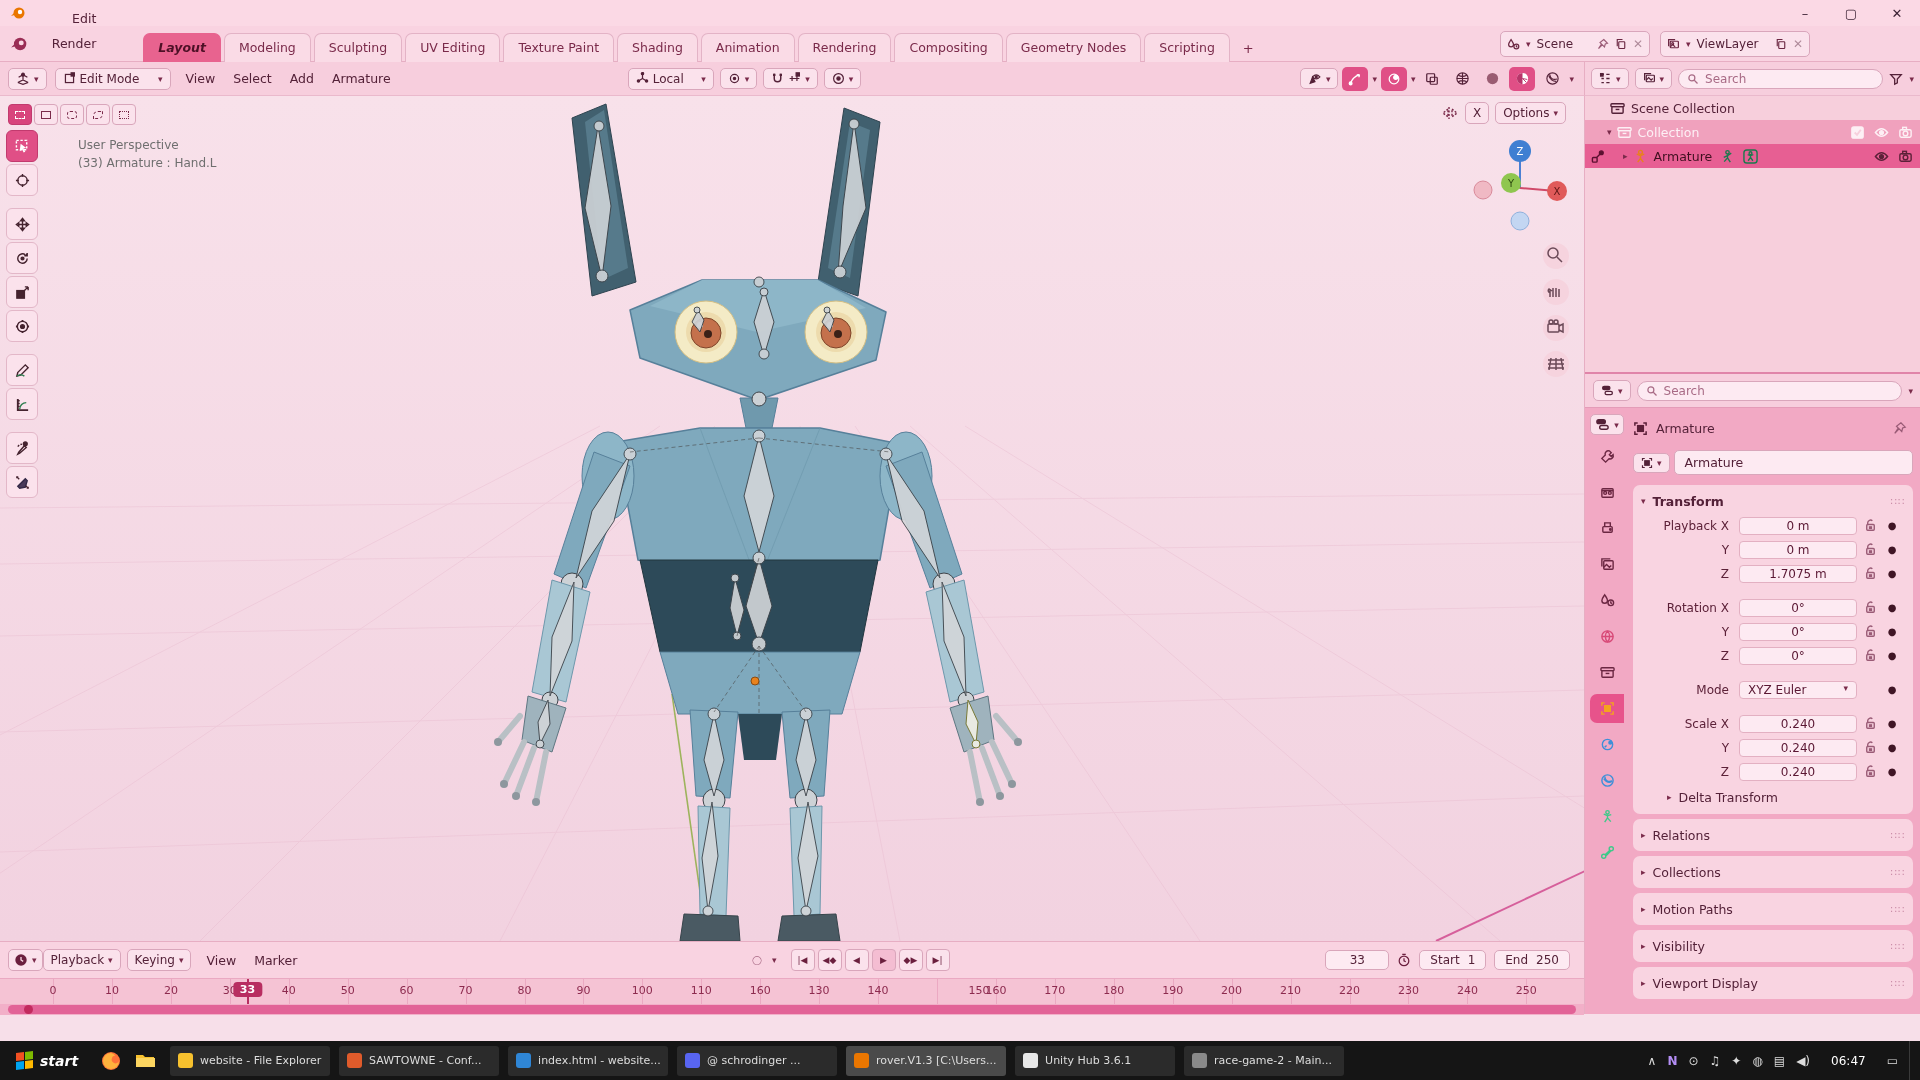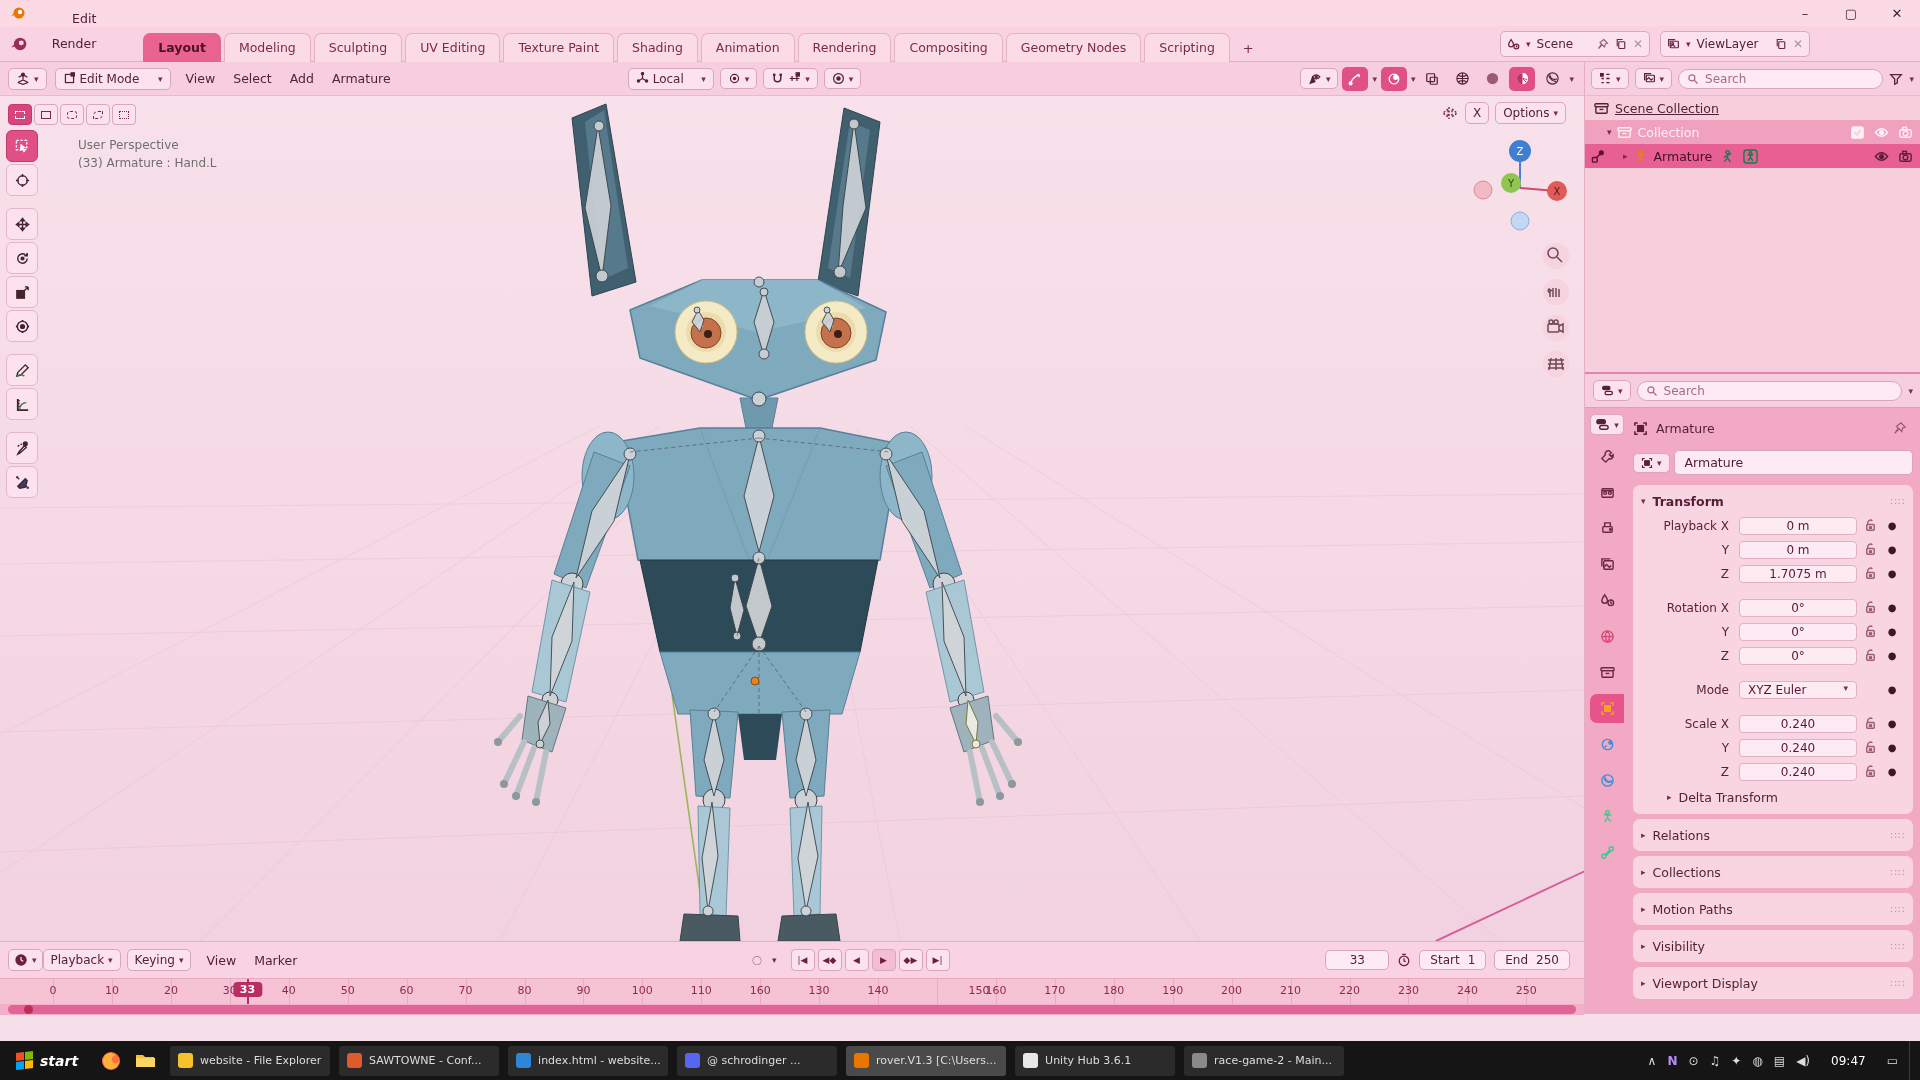--- a/index.html
+++ b/index.html
@@ -18,21 +18,21 @@
   #titlebar{position:absolute;left:0;top:0;width:1920px;height:26px;background:var(--title-bg);display:flex;align-items:center;padding:0 10px;font-size:12px;}
   #title-text{margin-left:10px;color:#3c2335;}
   #win-controls{position:absolute;right:0;top:0;height:26px;display:flex;}
   #win-controls .wbtn{width:46px;height:26px;display:flex;align-items:center;justify-content:center;font-size:13px;color:#3c2335;}
   
   #menubar{position:absolute;left:0;top:26px;width:1920px;height:36px;background:var(--bar-bg);display:flex;align-items:center;border-bottom:1px solid #e7aec3;}
   #app-menu{display:flex;align-items:flex-end;gap:2px;margin-left:8px;flex-direction:column;}
   #app-menu .menu-item{padding:4px 11px;font-size:12.5px;color:var(--txt);border-radius:4px;cursor:default;}
   #workspace-tabs{display:flex;align-items:flex-end;height:36px;margin-left:36px;}
   .ws-tab{padding:6px 14px 7px;font-size:12.5px;color:var(--txt-soft);background:#fadbe6;border:1px solid #e3b3c6;border-bottom:none;border-radius:7px 7px 0 0;margin-right:3px;}
-  .ws-tab.active{background:var(--accent);color:#4d1026;font-weight:bold;border-color:var(--accent);}
+  .ws-tab.active{background:var(--accent);color:#4d1026;font-weight:bold;border-color:var(--accent);font-style:italic;}
   .ws-add{padding:6px 10px;font-size:13px;color:var(--txt-soft);}
   #scene-group,#layer-group{position:absolute;top:5px;height:26px;display:flex;align-items:center;background:var(--btn-bg);border:1px solid var(--btn-bd);border-radius:5px;font-size:12px;padding:0 6px;gap:6px;color:var(--txt);}
   #scene-group{left:1500px;width:150px;}
   #layer-group{left:1660px;width:150px;}
   .dim{opacity:.45;}
   
   #hdrstrip{position:absolute;left:0;top:62px;width:1920px;height:34px;display:flex;}
   #vp-header{width:1584px;height:34px;background:var(--hdr-bg);display:flex;align-items:center;position:relative;border-bottom:1px solid #eab9cc;}
   .hbtn{display:flex;align-items:center;gap:4px;background:var(--btn-bg);border:1px solid var(--btn-bd);border-radius:5px;padding:3px 7px;font-size:12px;color:var(--txt);}
   .hmenu{padding:4px 9px;font-size:12.5px;color:var(--txt);}
@@ -814,21 +814,21 @@
           </div>
         <div id="tl-scroll">
             <span class="bar"></span>
             <span class="dot"></span>
           </div>
       </div>
     </div>
 
     <div id="sidebar">
       <div id="outliner">
-          <div class="outl-row " style="padding-left: 4px; text-decoration: underline;">
+          <div class="outl-row " style="padding-left: 20px;">
             <span class="ico" style="margin-left:5px">
               <svg width="15" height="15" viewBox="0 0 16 16" fill="none" stroke="currentColor" stroke-width="1.5">
                 <rect x="2" y="6" width="12" height="7" rx="1"></rect>
                 <rect x="1" y="3" width="14" height="3" rx="1"></rect>
                 <path d="M6 9h4"></path>
               </svg>
             </span>
             <span class="lbl">Scene Collection</span>
           </div>
           <div class="outl-row hl" style="padding-left: 22px;">
@@ -1302,18 +1302,18 @@
       </div>
     <div id="tray">
       <span class="tico">∧</span>
       <span class="tico" style="color:#b48ef5;font-weight:bold">N</span>
       <span class="tico">⊙</span>
       <span class="tico">♫</span>
       <span class="tico">✦</span>
       <span class="tico">◍</span>
       <span class="tico">▤</span>
       <span class="tico">◀)</span>
-      <span id="clock">09:47</span>
+      <span id="clock">06:47</span>
       <span class="tico">▭</span>
       <span id="show-desktop"></span>
     </div>
   </div>
 </div>
 
 </body></html>

